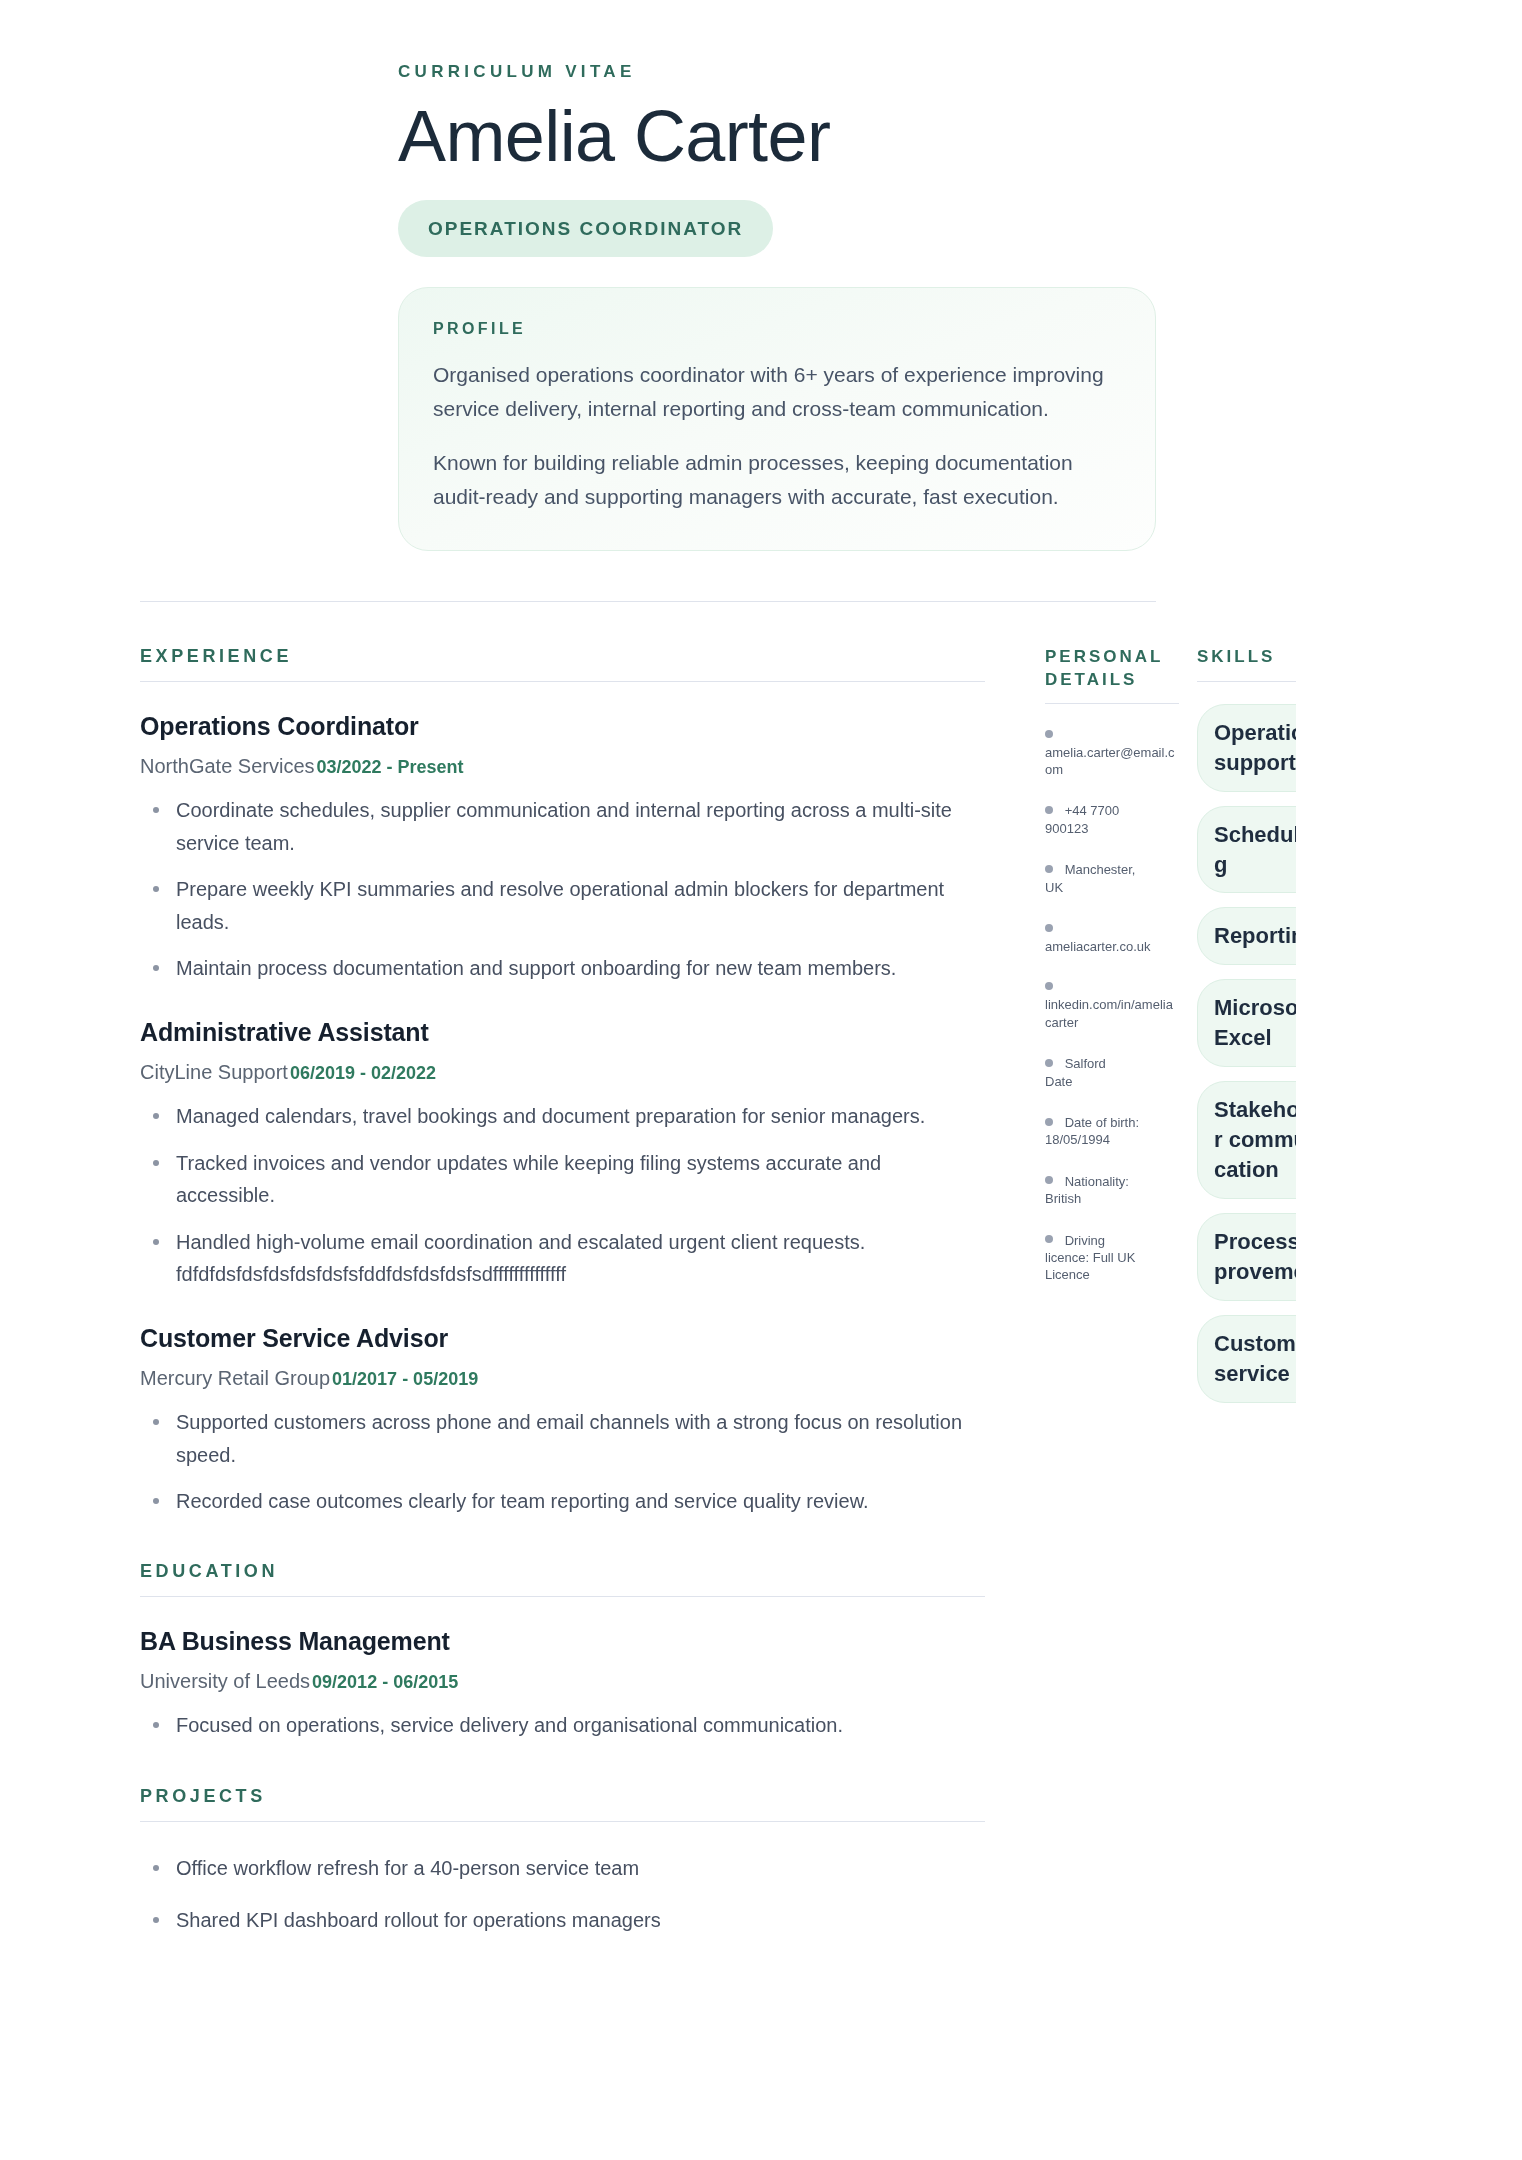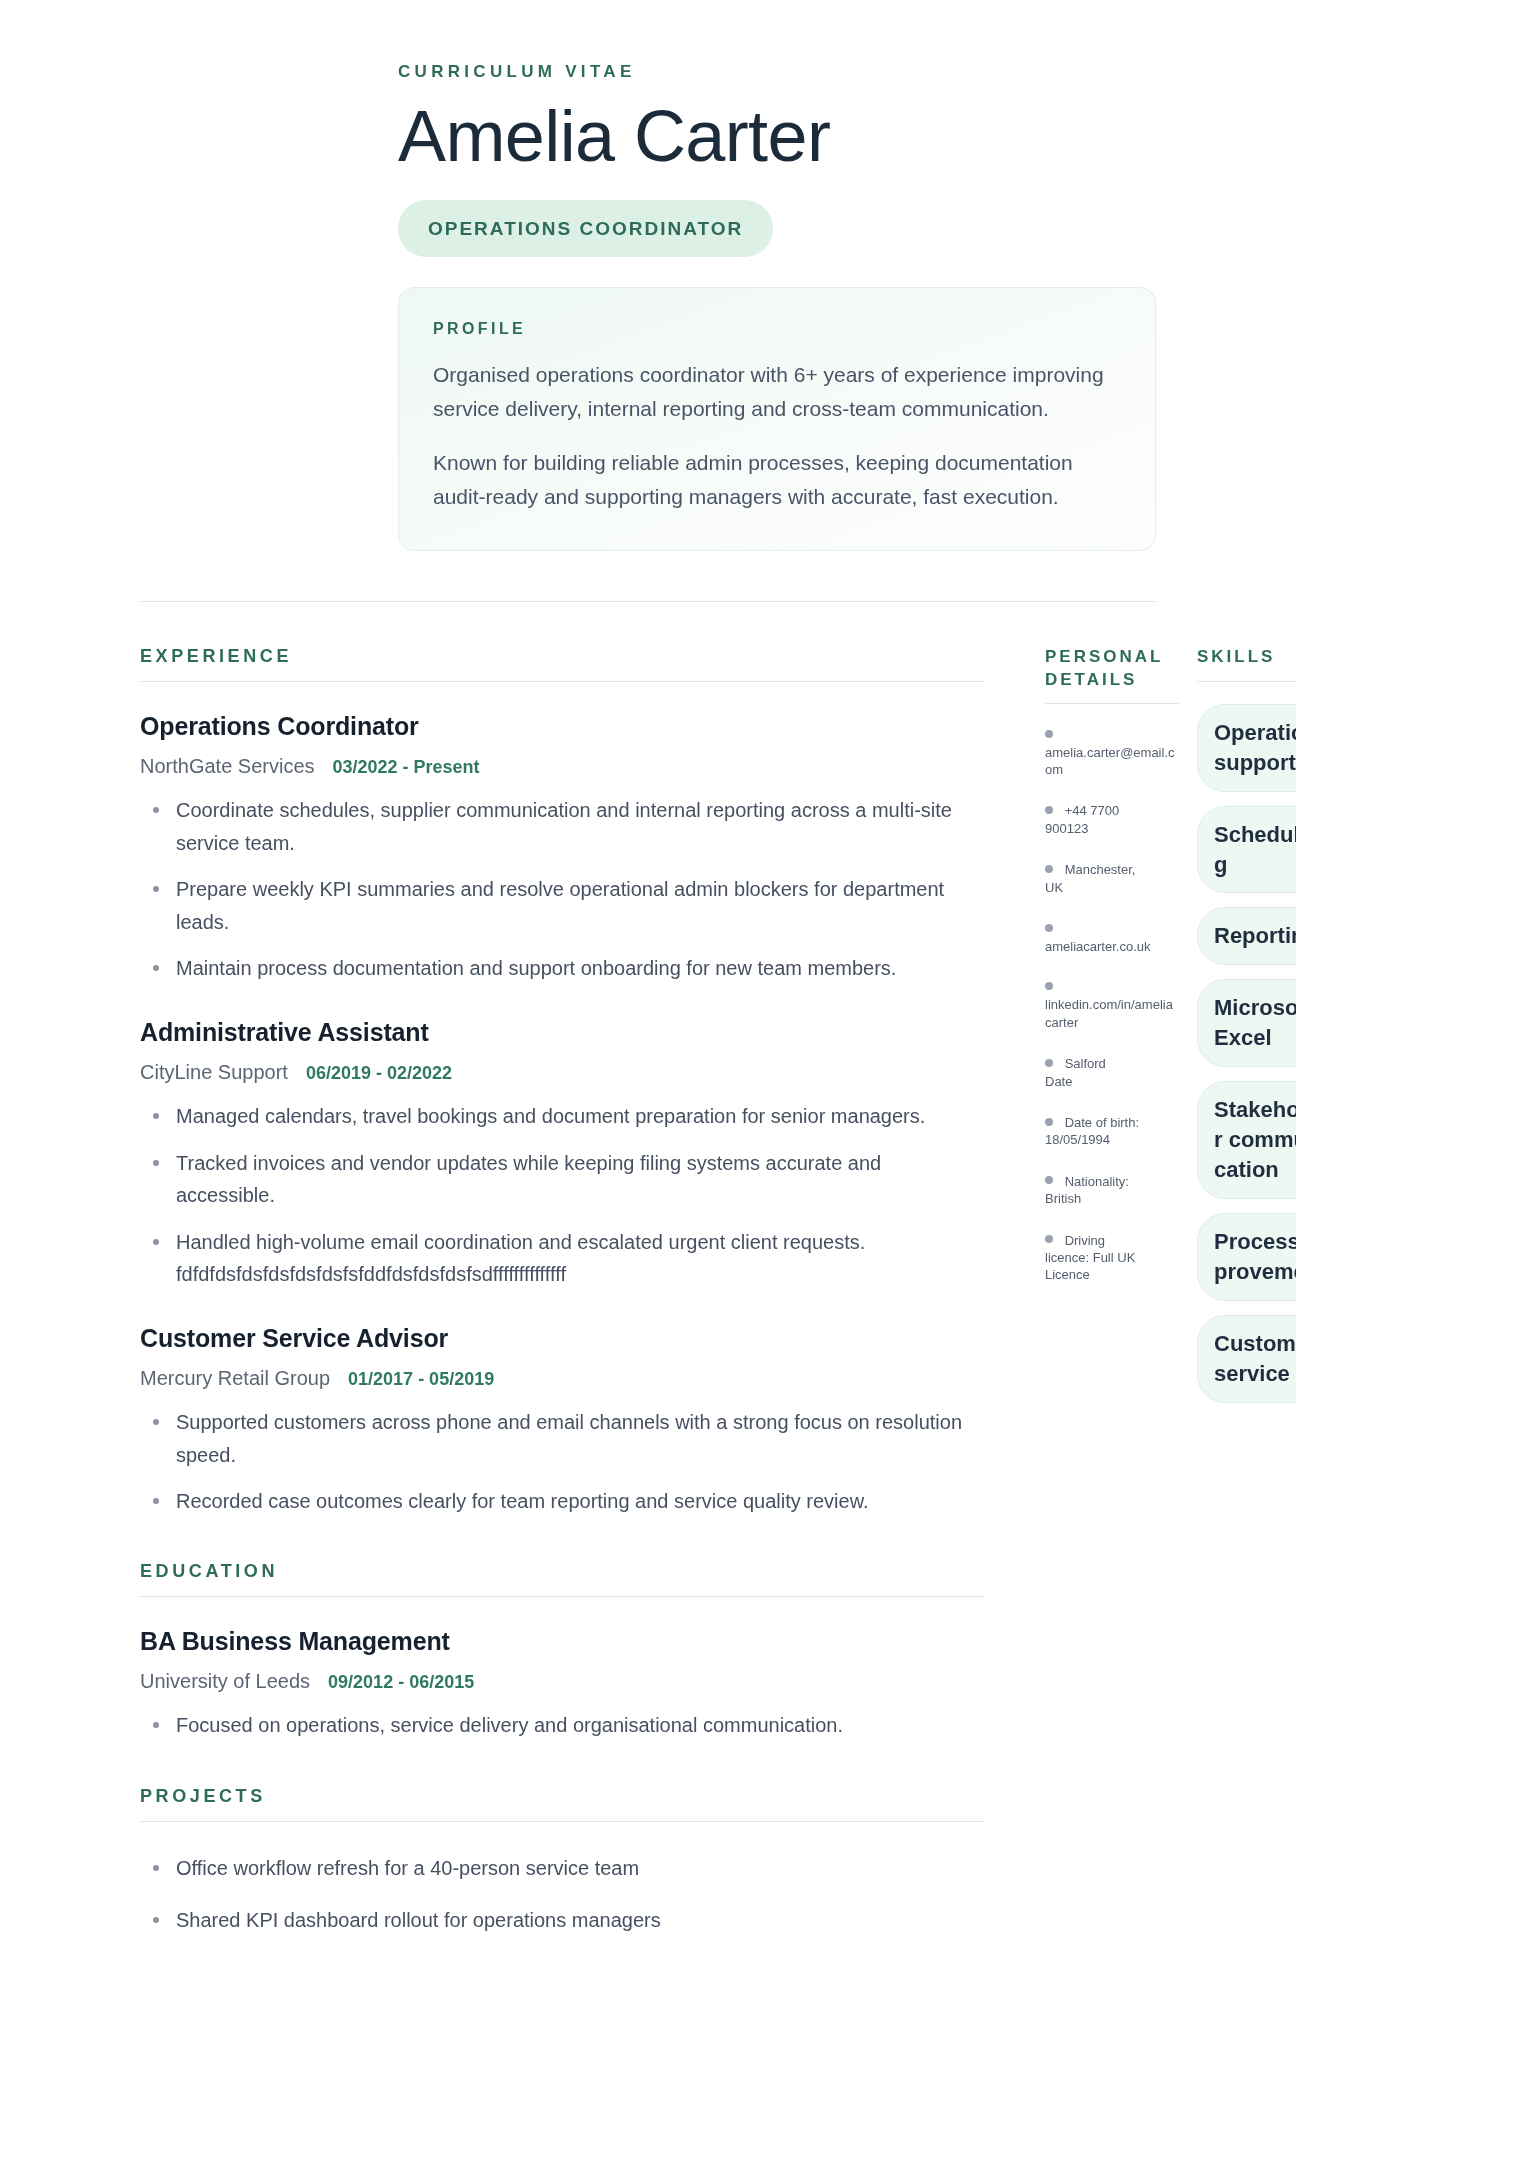--- a/index.html
+++ b/index.html
@@ -63,21 +63,21 @@
     padding: 18px 30px 17px 30px;
     border-radius: 34px;
   }
 
   
   .profile-card {
     margin: 30px 0 0 398px;
     margin-right: 140px;
     background: linear-gradient(160deg, #eef8f2 0%, #f7fbf8 48%, #fdfefd 100%);
     border: 1px solid #dff0e6;
-    border-radius: 16px;
+    border-radius: 30px;
     padding: 32px 34px 36px 34px;
   }
 
   .profile-label {
     color: #2f6b5c;
     font-size: 16px;
     font-weight: 700;
     letter-spacing: 3.4px;
     text-transform: uppercase;
     margin-bottom: 20px;
@@ -135,21 +135,21 @@
     font-size: 25px;
     font-weight: 700;
     color: #16202e;
     margin-bottom: 14px;
     letter-spacing: -0.15px;
   }
 
   .entry-meta {
     display: flex;
     align-items: baseline;
-    gap: 18px;
+    gap: 2px;
     margin-bottom: 16px;
   }
   .entry-org {
     font-size: 20px;
     color: #5b6573;
     font-weight: 400;
   }
   .entry-dates {
     font-size: 18px;
     color: #2f7a5f;

